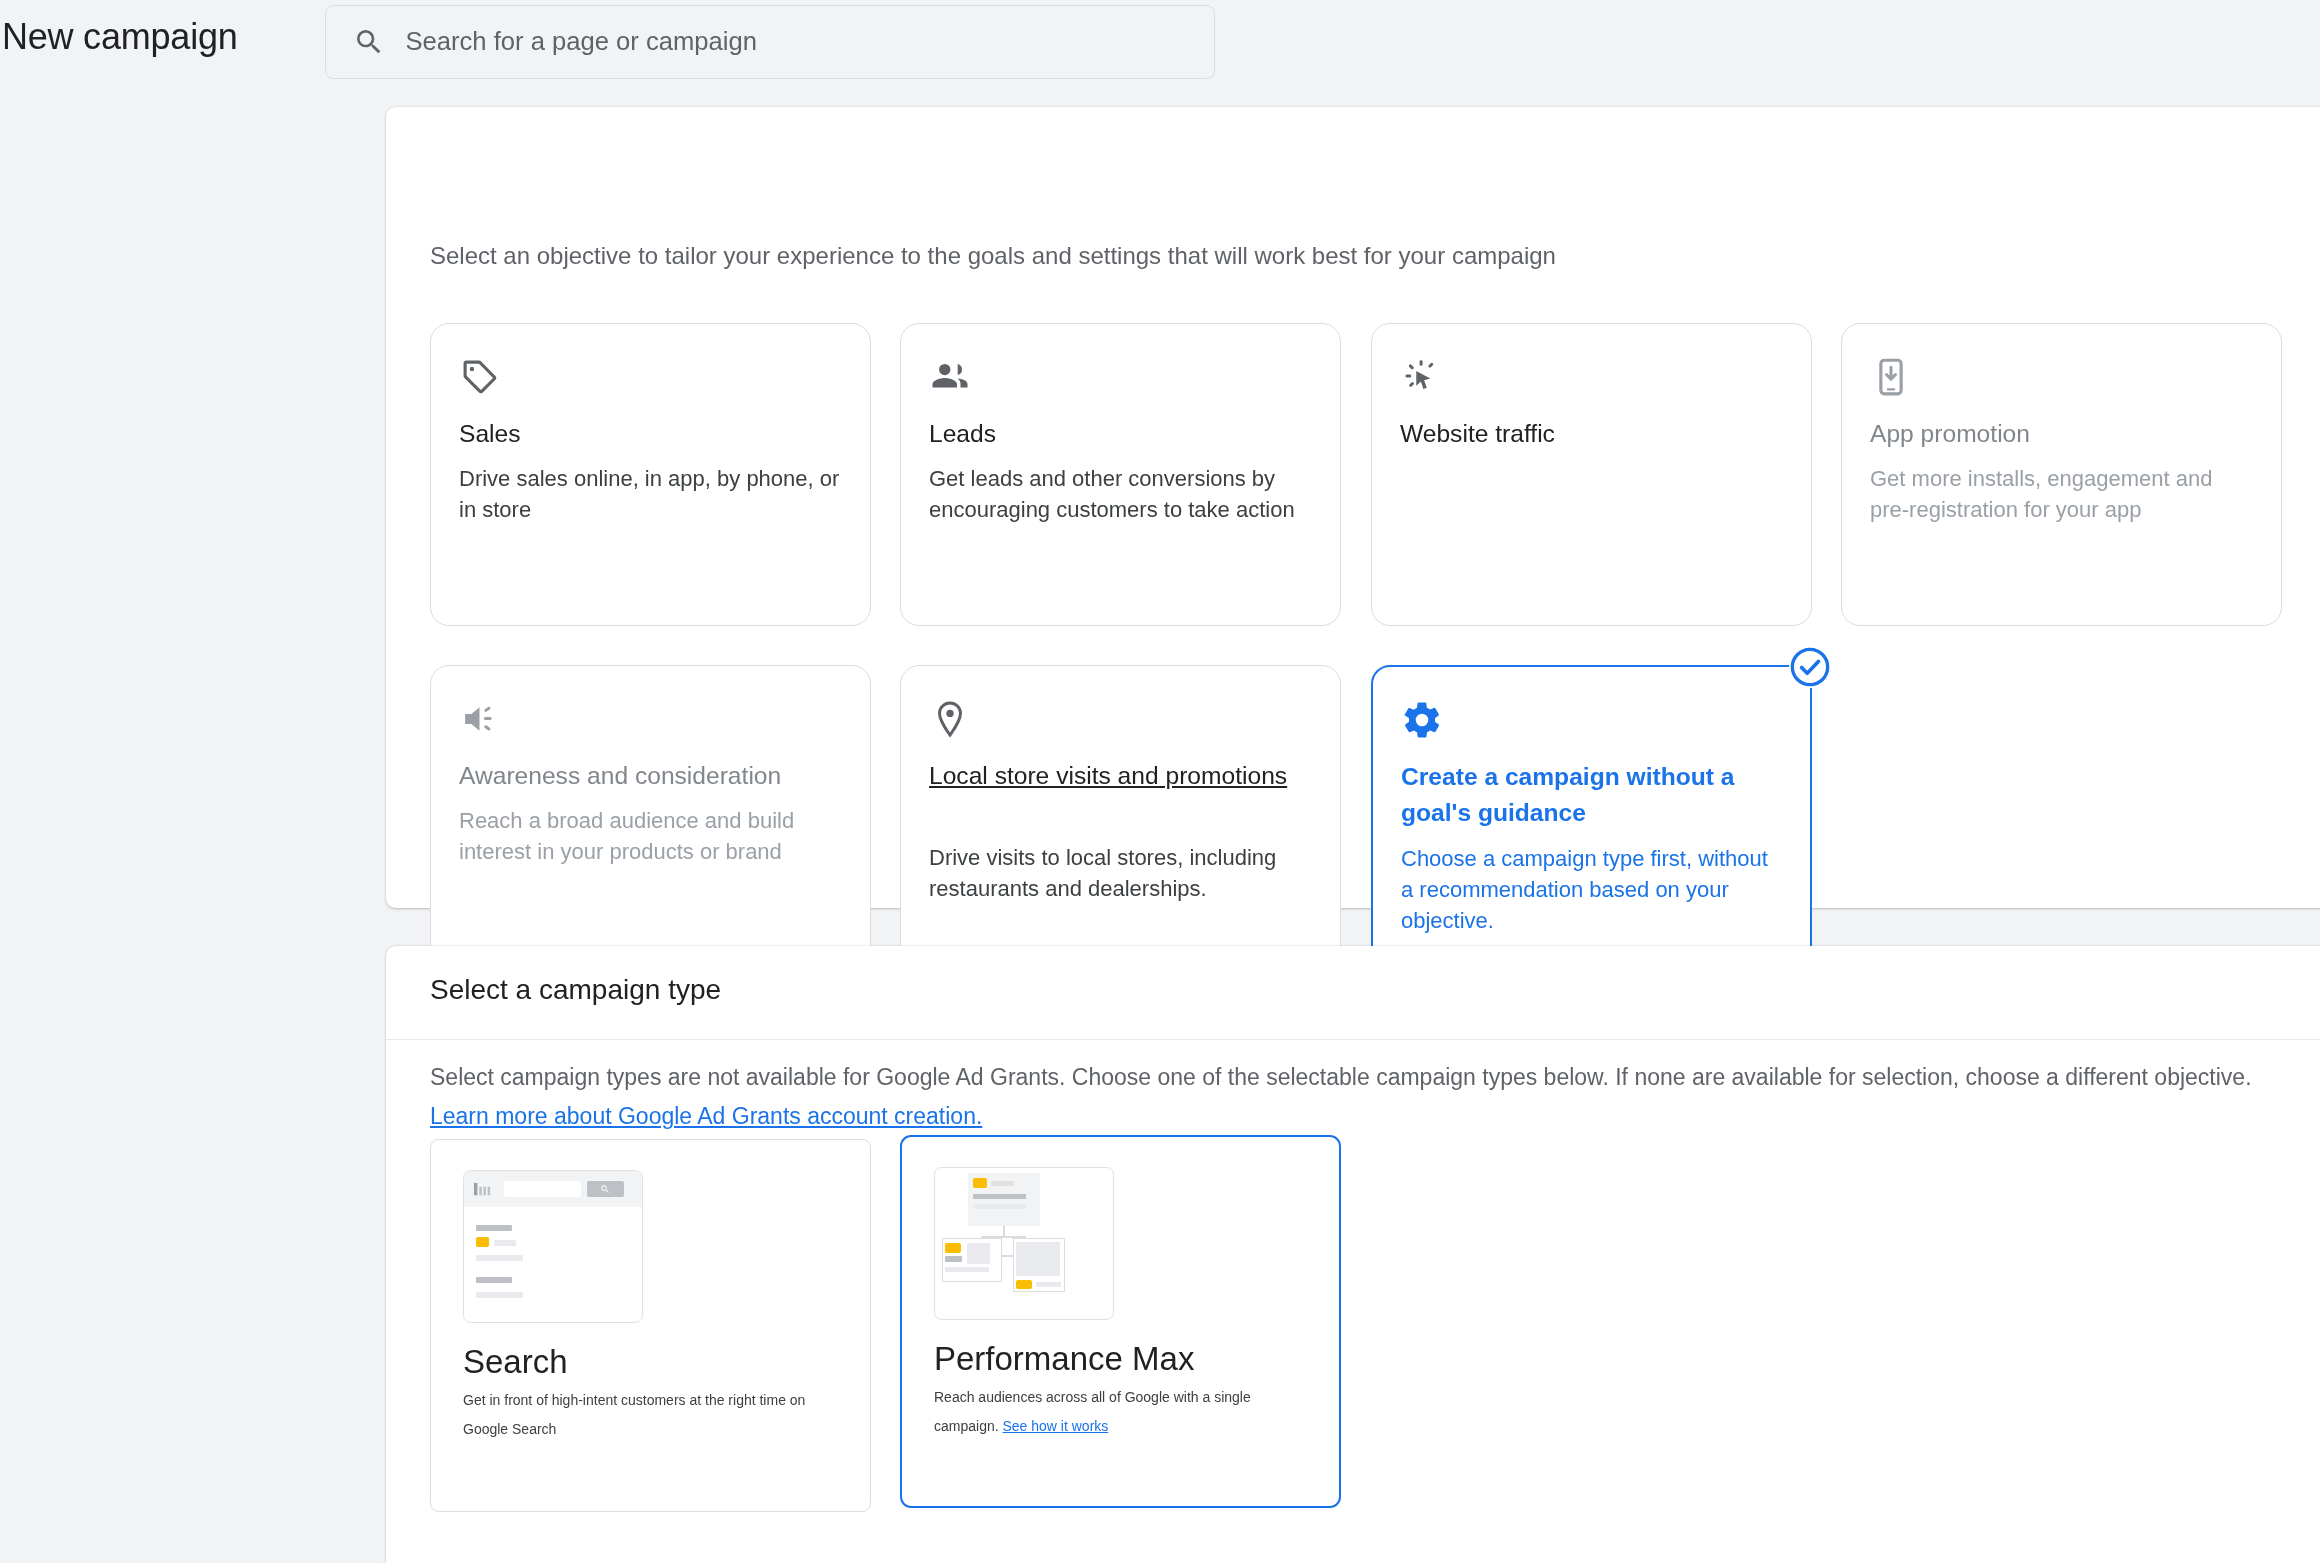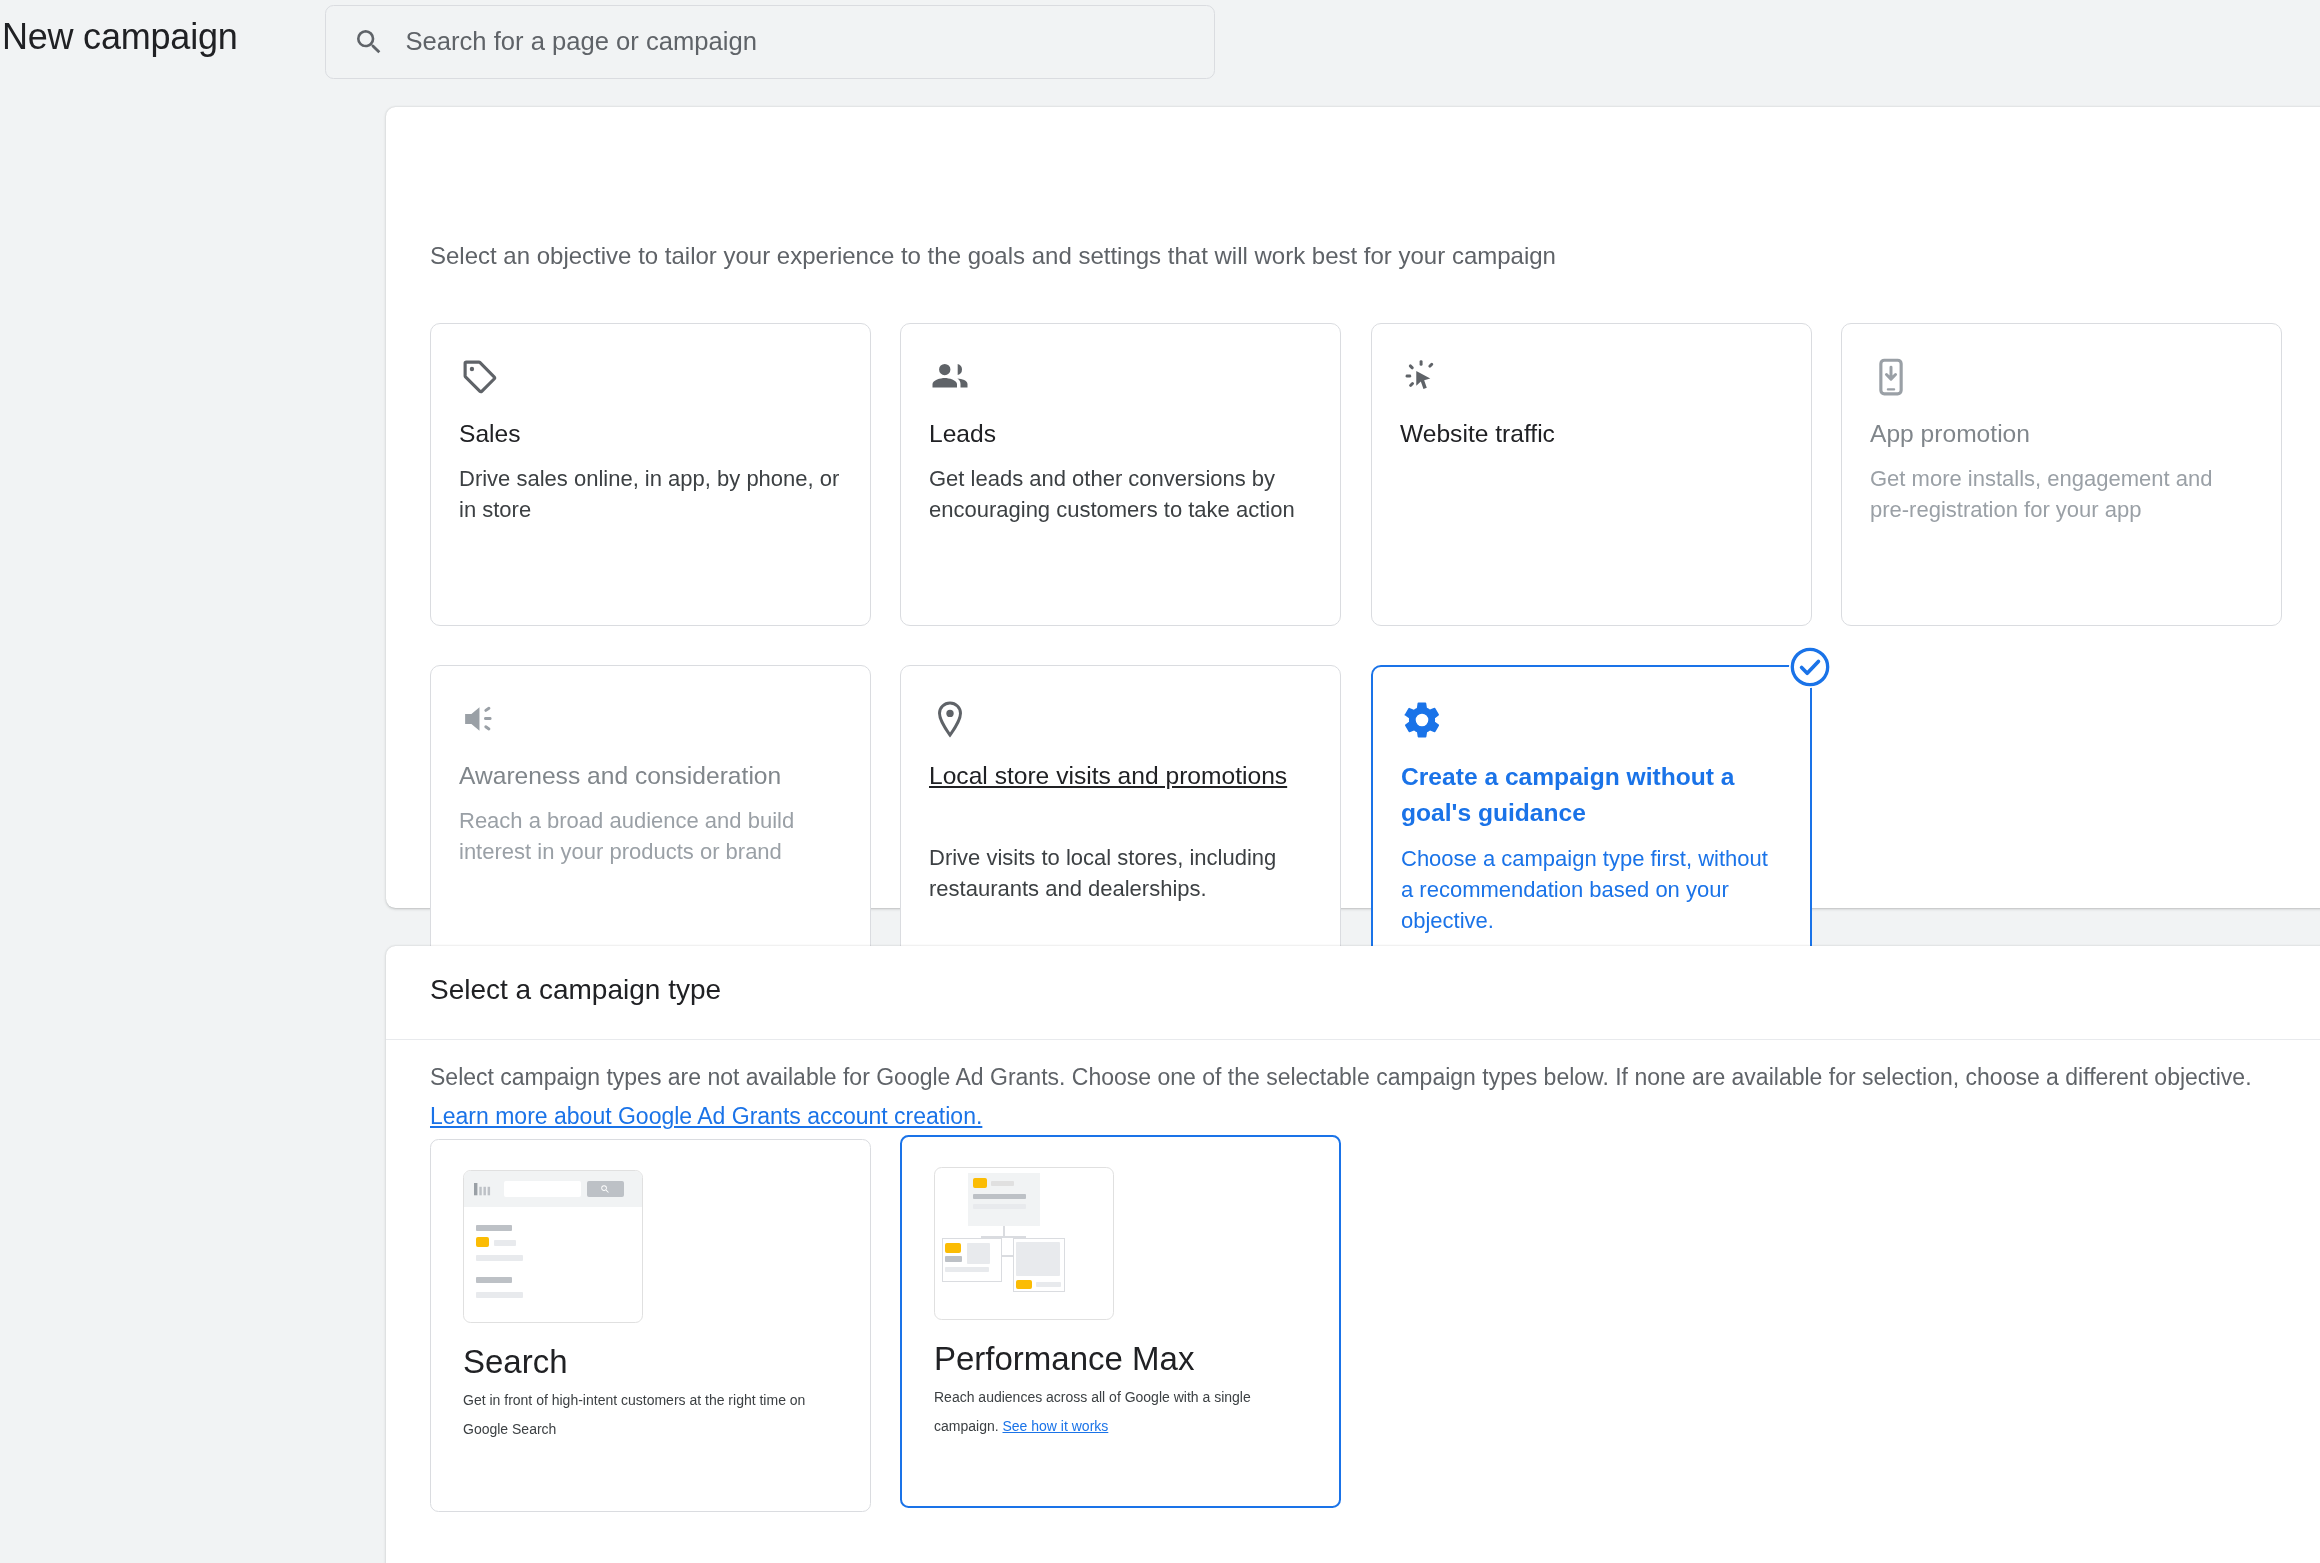--- a/index.html
+++ b/index.html
@@ -95,21 +95,21 @@
     position: absolute;
     left: 44px;
     top: 94px;
   }
   .obj-card {
     position: absolute;
     box-sizing: border-box;
     width: 441px;
     height: 303px;
     border: 1.4px solid #dadce0;
-    border-radius: 10px;
+    border-radius: 19px;
     background: #fff;
     cursor: pointer;
   }
   .obj-card.disabled { cursor: default; }
   .obj-card.selected {
     border: 2.8px solid #1a73e8;
     cursor: pointer;
   }
   .obj-card .oc-icon {
     position: absolute;
@@ -365,21 +365,21 @@
         <div class="bar" style="left:12.3px; top:66px;  width:13.2px; height:10.4px; background:#fbbc04; border-radius:1.9px;"></div>
         <div class="bar" style="left:30px; top:69px;  width:22px; height:5.7px; background:#e8eaed;"></div>
         <div class="bar" style="left:12.3px; top:84px;  width:47px; height:5.7px; background:#e8eaed;"></div>
         <div class="bar" style="left:12.3px; top:106px; width:36px; height:5.7px; background:#bdc1c6;"></div>
         <div class="bar" style="left:12.3px; top:121px; width:47px; height:5.7px; background:#e8eaed;"></div>
       </div>
       <div class="ct-card-title">Search</div>
       <div class="ct-card-desc">Get in front of high-intent customers at the right time on Google Search</div>
     </div>
 
-    <div class="ct-card selected" style="left:514px; top:189px;">
+    <div class="ct-card selected" style="left:514px; top:189px;border-radius:11px;">
       <div class="ct-thumb">
 
         <div class="pm-box" style="left:33px; top:4.7px; width:72px; height:53px; background:#f1f3f4;"></div>
         <div class="bar" style="left:38px; top:10.4px; width:14px; height:9.5px; background:#fbbc04; border-radius:1.9px;"></div>
         <div class="bar" style="left:56px; top:13.2px; width:23px; height:4.7px; background:#e0e0e0;"></div>
         <div class="bar" style="left:38px; top:25.6px; width:53px; height:5.7px; background:#bdc1c6;"></div>
         <div class="bar" style="left:38px; top:36px; width:53px; height:4.7px; background:#e8eaed;"></div>
 
         <div class="pm-conn" style="left:68px; top:58px; width:1.5px; height:11.4px;"></div>
         <div class="pm-conn" style="left:46px; top:68px; width:45px; height:1.5px;"></div>

